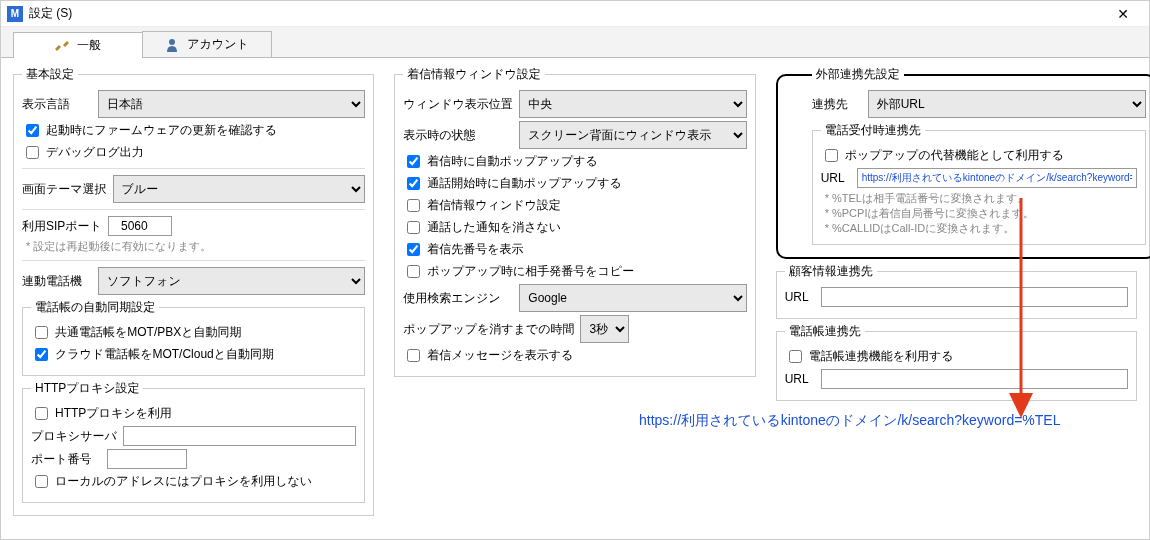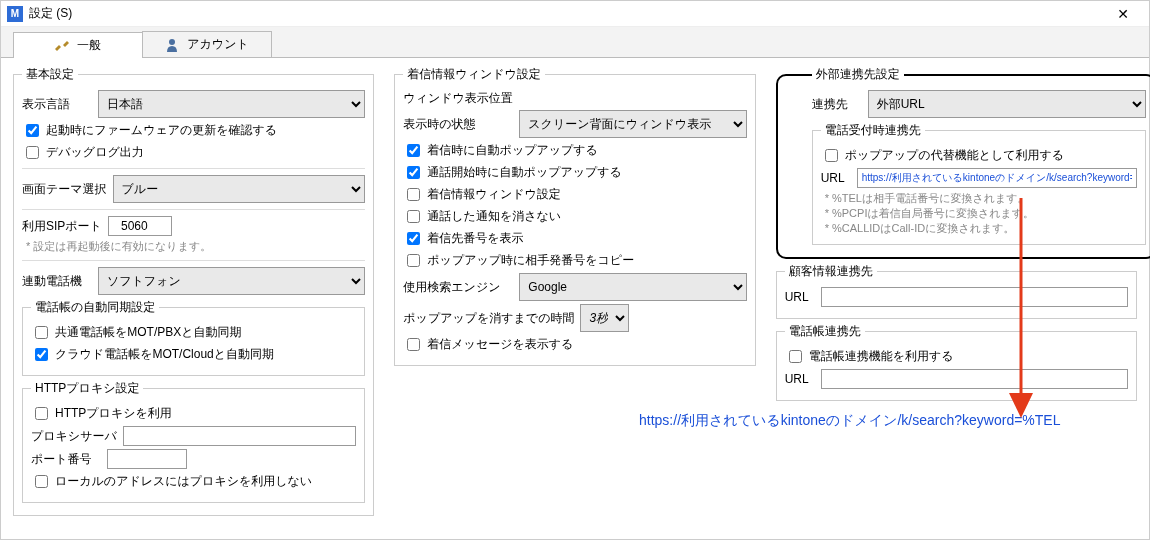--- a/index.html
+++ b/index.html
@@ -16,21 +16,21 @@
 .content { position: relative; padding: 4px 12px; }
 .columns { display: flex; gap: 20px; }
 .col { flex: 1; min-width: 0; }
 fieldset { border: 1px solid #ccc; margin: 4px 0; padding: 4px 8px 8px 8px; }
 fieldset.highlight { border: 2px solid #000000; border-radius: 10px; padding-left: 34px; }
 legend { padding: 0 4px; }
 .row { display: flex; align-items: center; gap: 6px; margin: 3px 0; }
 .row label.lbl, .row span.lbl { min-width: 70px; }
 .row.lbl-wide label.lbl, .row.lbl-wide span.lbl { min-width: 110px; }
 select { border: 1px solid #999; background: #e9e9e9; padding: 1px 4px; height: 28px; flex: 1; }
-select.short { flex: 0; width: 110px; font-style: italic; }
+select.short { flex: 0; width: 110px; }
 input[type="text"] { border: 1px solid #999; padding: 1px 4px; height: 20px; }
 input.flex { flex: 1; }
 .checkbox-row { display: flex; align-items: center; gap: 4px; margin: 3px 0; }
 .checkbox-row input[type="checkbox"] { width: 13px; height: 13px; }
 .hint { color: #888; font-size: 11px; margin-left: 4px; }
 .url-input { border: 1px solid #999; padding: 1px 4px; height: 20px; color: #1a4fd8; font-size: 10px; width: 280px; }
 .annotation { position: absolute; color: #1a4fd8; font-size: 14px; left: 638px; top: 354px; }
 .red-arrow { position: absolute; left: 1000px; top: 140px; pointer-events: none; }
 </style>
 </head>
@@ -131,20 +131,21 @@
             </div>
           </fieldset>
         </fieldset>
       </div>
 
       <div class="col">
         <fieldset>
           <legend>着信情報ウィンドウ設定</legend>
           <div class="row lbl-wide">
             <span class="lbl">ウィンドウ表示位置</span>
+            <select><option>中央</option></select>
           </div>
           <div class="row lbl-wide">
             <span class="lbl">表示時の状態</span>
             <select><option>スクリーン背面にウィンドウ表示</option></select>
           </div>
           <div class="checkbox-row">
             <input type="checkbox" checked="" style="">
             <span>着信時に自動ポップアップする</span>
           </div>
           <div class="checkbox-row">

